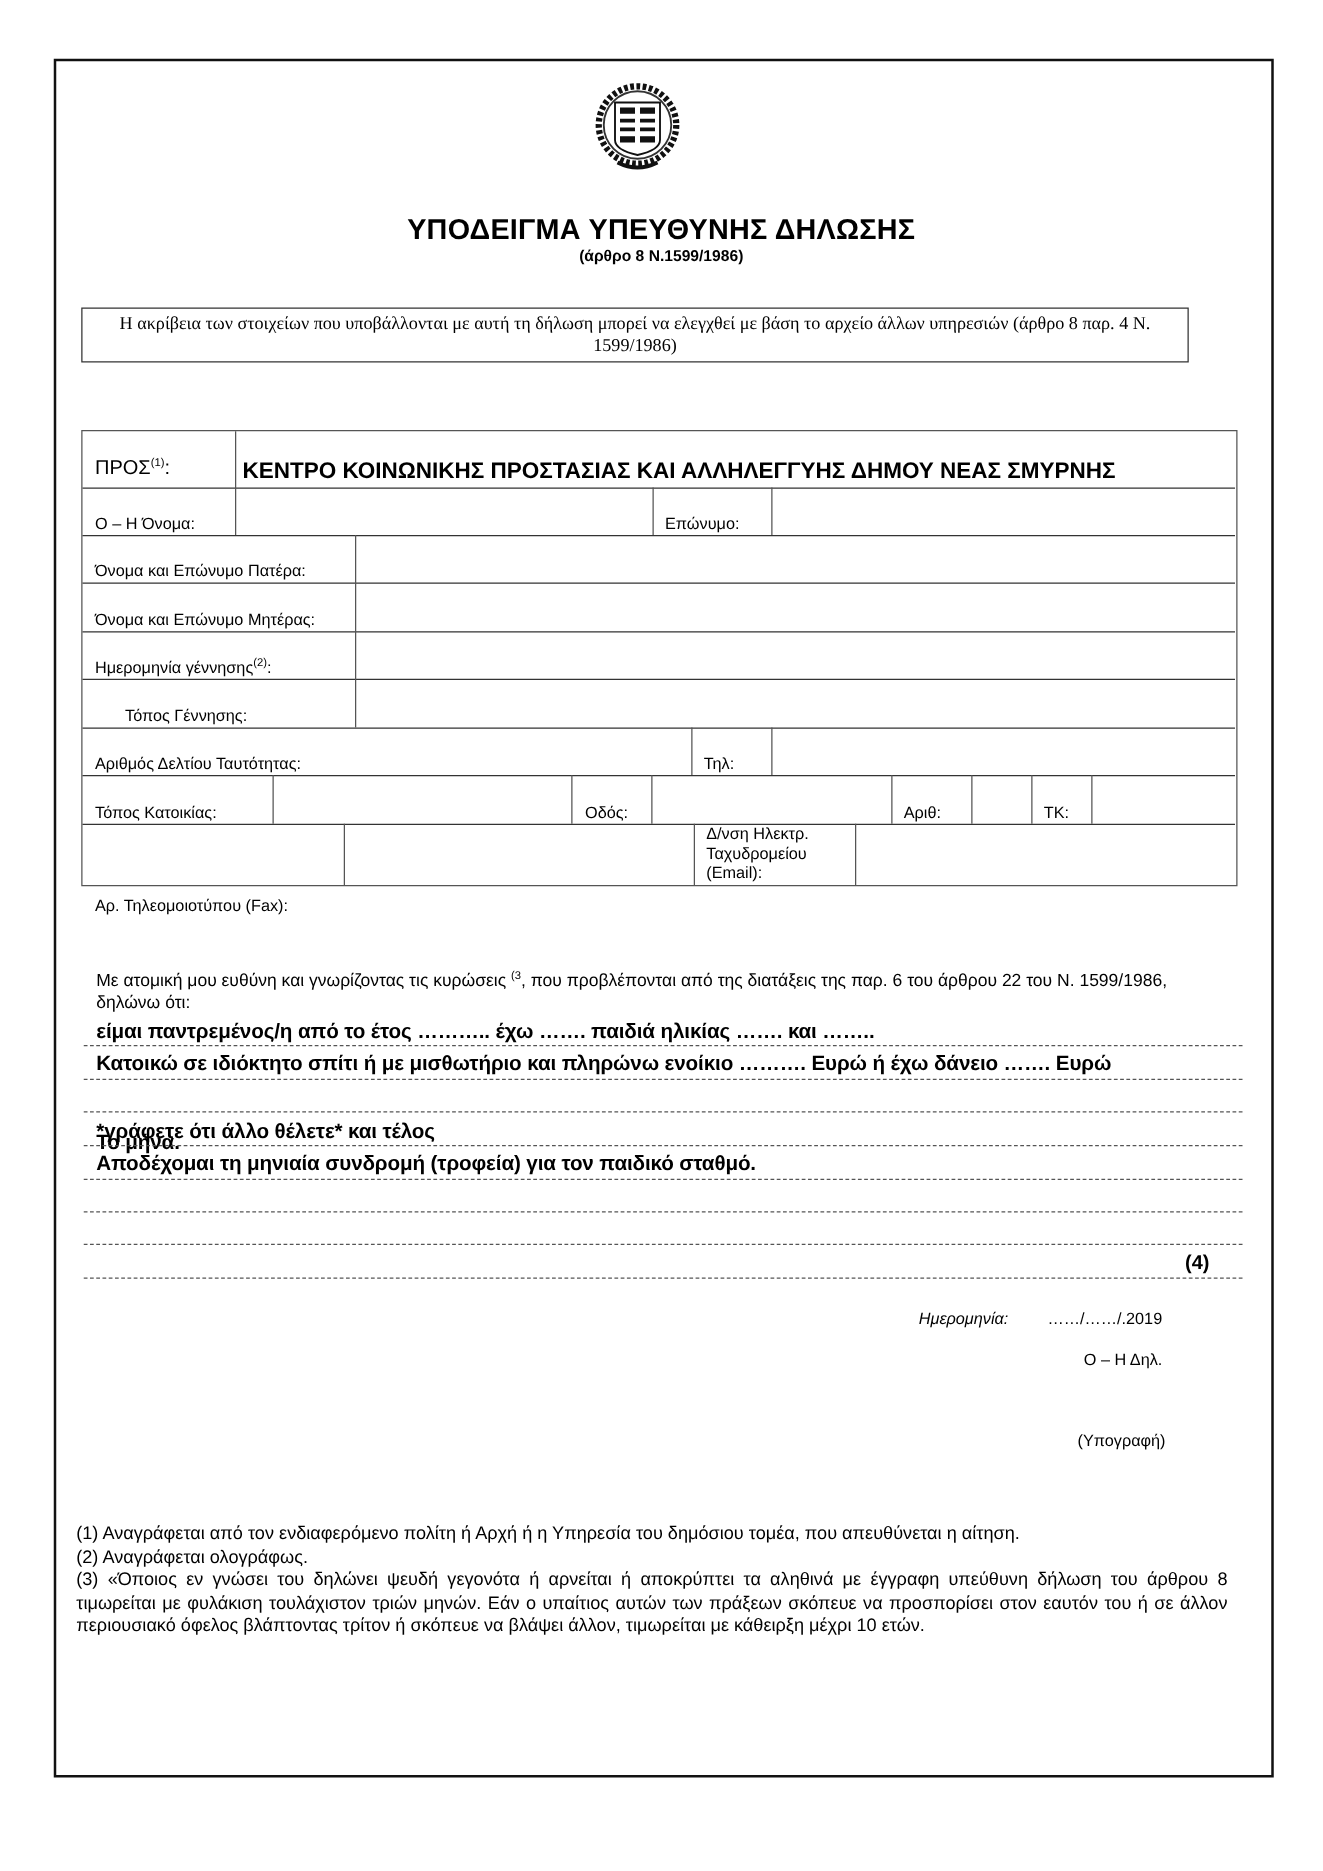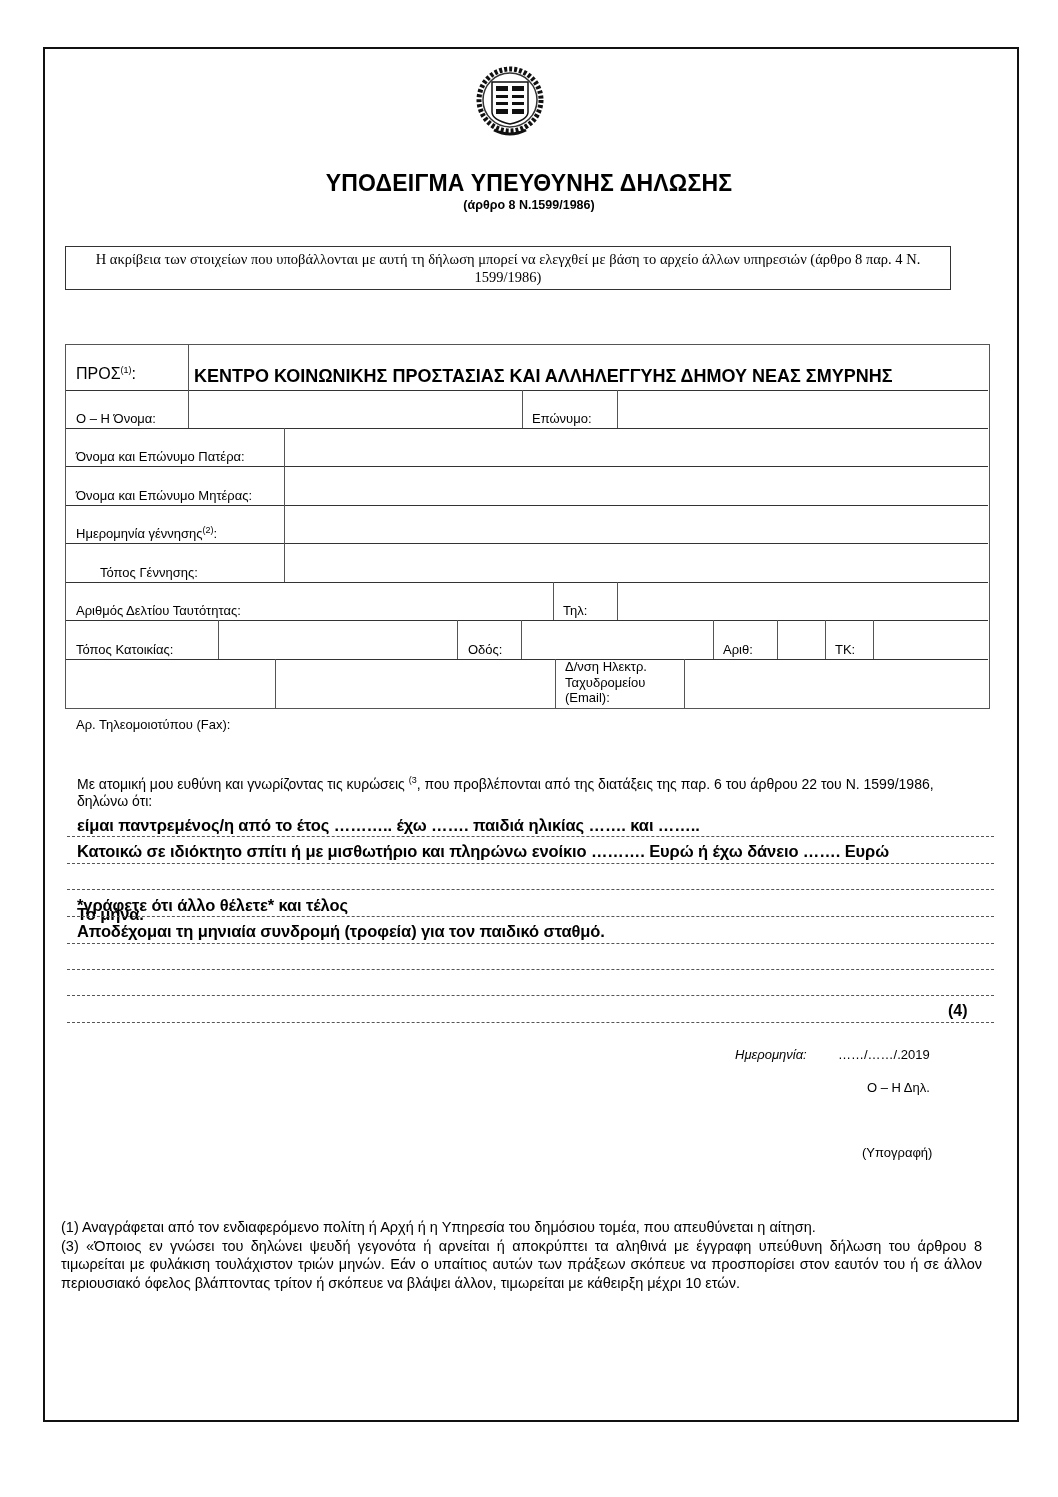--- a/index.html
+++ b/index.html
@@ -164,14 +164,15 @@
 <div class="decl-line" style="top:1022px;"></div>
 <div class="note4">(4)</div>
 
 <div class="sig" style="left:735px;top:1047px;font-style:italic;">Ημερομηνία:</div>
 <div class="sig" style="left:838px;top:1047px;">……/……/.2019</div>
 <div class="sig" style="left:867px;top:1080px;">Ο – Η Δηλ.</div>
 <div class="sig" style="left:862px;top:1145px;">(Υπογραφή)</div>
 
 <div class="footnotes">
   <span class="fn">(1) Αναγράφεται από τον ενδιαφερόμενο πολίτη ή Αρχή ή η Υπηρεσία του δημόσιου τομέα, που απευθύνεται η αίτηση.</span>
+  <span class="fn">(2) Αναγράφεται ολογράφως.</span>
   <span class="fn">(3) «Όποιος εν γνώσει του δηλώνει ψευδή γεγονότα ή αρνείται ή αποκρύπτει τα αληθινά με έγγραφη υπεύθυνη δήλωση του άρθρου 8 τιμωρείται με φυλάκιση τουλάχιστον τριών μηνών. Εάν ο υπαίτιος αυτών των πράξεων σκόπευε να προσπορίσει στον εαυτόν του ή σε άλλον περιουσιακό όφελος βλάπτοντας τρίτον ή σκόπευε να βλάψει άλλον, τιμωρείται με κάθειρξη μέχρι 10 ετών.</span>
 </div>
 
 </body></html>

